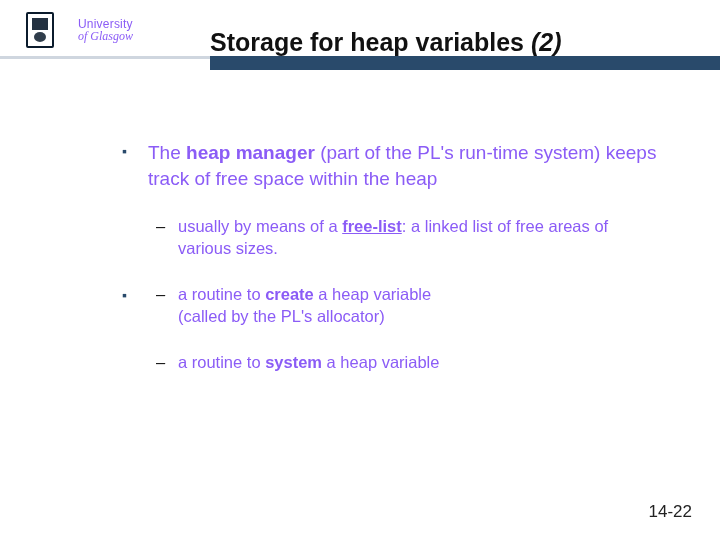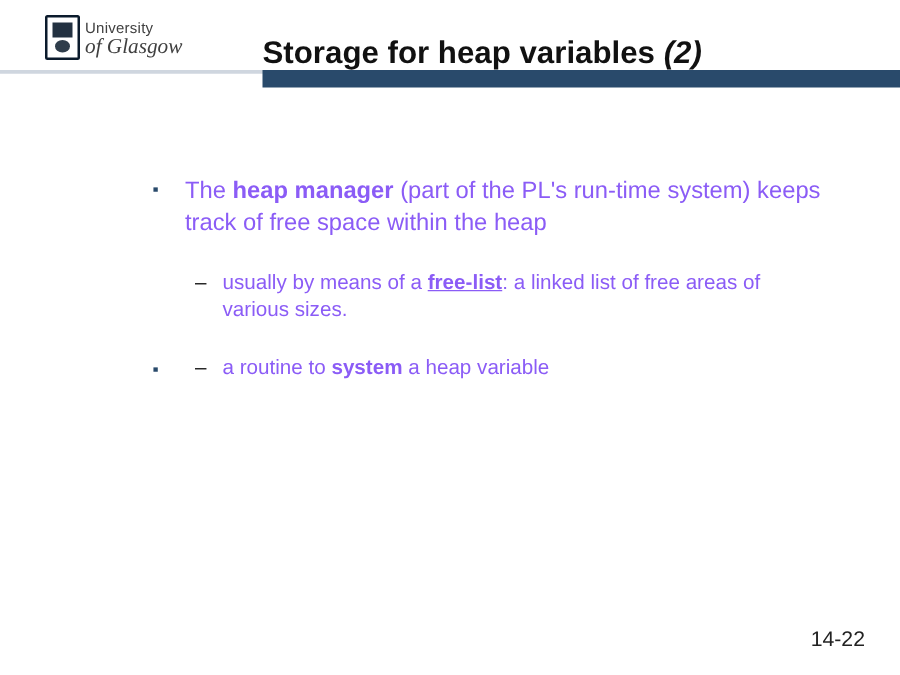--- a/index.html
+++ b/index.html
@@ -1,26 +1,26 @@
 <!DOCTYPE html>
 <html><head>
 <meta charset="utf-8">
 <style>
   * { margin: 0; padding: 0; box-sizing: border-box; }
   html, body { width: 720px; height: 540px; font-family: Arial, Helvetica, sans-serif; background: #fff; }
   .slide { width: 720px; height: 540px; position: relative; background: #fff; }
 
   .header { position: relative; height: 68px; }
-  .logo { position: absolute; left: 36px; top: 12px; display: flex; align-items: center; gap: 4px; color: #404040; }
+  .logo { position: absolute; left: 26px; top: 12px; display: flex; align-items: center; gap: 24px; color: #8b5cf6; }
   .logo-mark { width: 28px; height: 36px; border: 2px solid #0b1b2c; border-radius: 2px; position: relative; }
   .logo-mark::before { content: ""; position: absolute; top: 4px; left: 4px; right: 4px; height: 12px; background: #0b1b2c; opacity: .9; }
   .logo-mark::after { content: ""; position: absolute; bottom: 4px; left: 6px; right: 6px; height: 10px; border-radius: 50%; background: #0b1b2c; opacity: .85; }
   .logo-text { line-height: 1; }
   .logo-text .uni { font-size: 12px; letter-spacing: .2px; }
-  .logo-text .glas { font-size: 17px; font-style: italic; font-family: Georgia, 'Times New Roman', serif; }
+  .logo-text .glas { font-size: 12px; font-style: italic; font-family: Georgia, 'Times New Roman', serif; }
 
   .title { position: absolute; left: 210px; top: 28px; font-size: 25px; font-weight: bold; color: #111; }
   .title .ital { font-style: italic; }
 
   .rule-wrap { position: absolute; left: 0; right: 0; top: 56px; }
   .rule-light { height: 3px; background: #cfd6df; margin-left: 0; }
   .rule-dark { position: absolute; top: 0; left: 210px; height: 14px; width: 510px; background: #294a6b; }
 
   .content { position: absolute; left: 120px; right: 60px; top: 140px; color: #8b5cf6; }
   .l1 { list-style: none; }
@@ -63,20 +63,24 @@
         <span>The </span><span class="bold">heap manager</span><span> (part of the PL's run-time system) keeps track of free space within the heap</span>
         <ul class="l2">
           <li>
             <span>usually by means of a </span><span class="bold underline">free-list</span><span>: a linked list of free areas of various sizes.</span>
           </li>
         </ul>
       </li>
       <li>
         <ul class="l2">
           <li>
+            <span>a routine to </span><span class="bold">create</span><span> a heap variable</span><br>
+            <span>(called by the PL's allocator)</span>
+          </li>
+          <li>
             <span>a routine to </span><span class="bold">system</span><span> a heap variable</span><br>
           </li>
         </ul>
       </li>
     </ul>
   </div>
 
   <div class="pagenum">14-22</div>
 </div>
 

